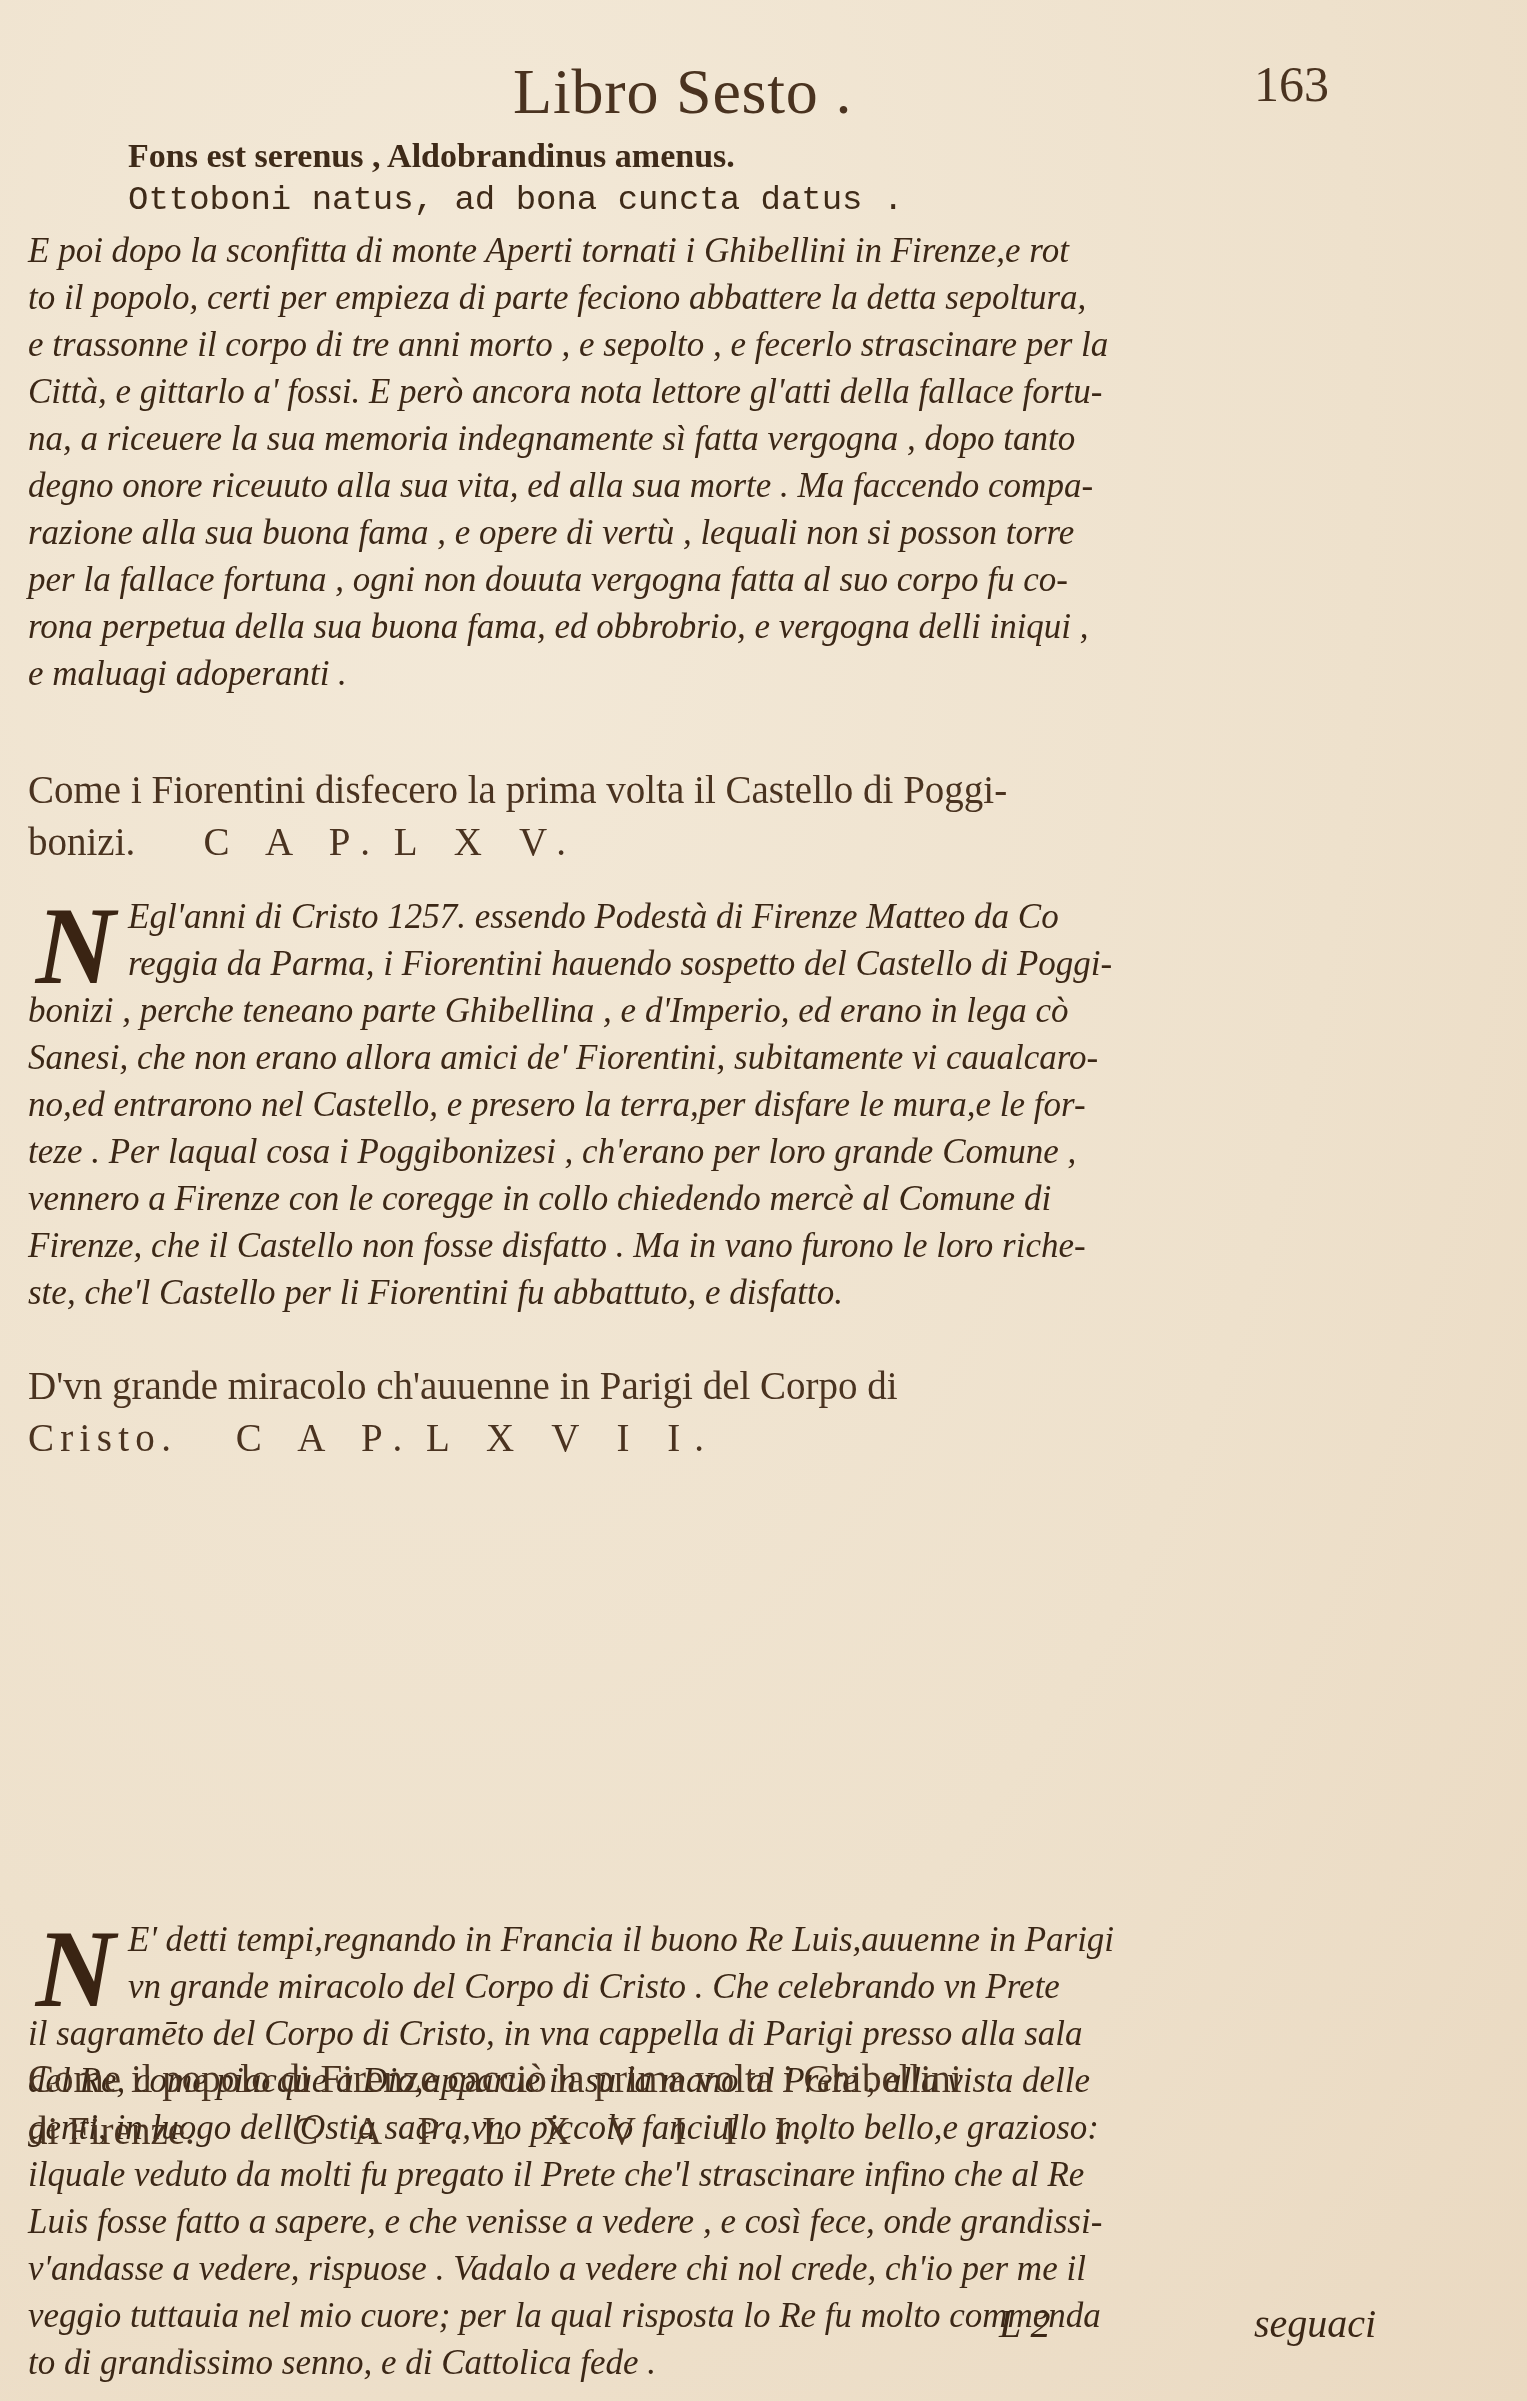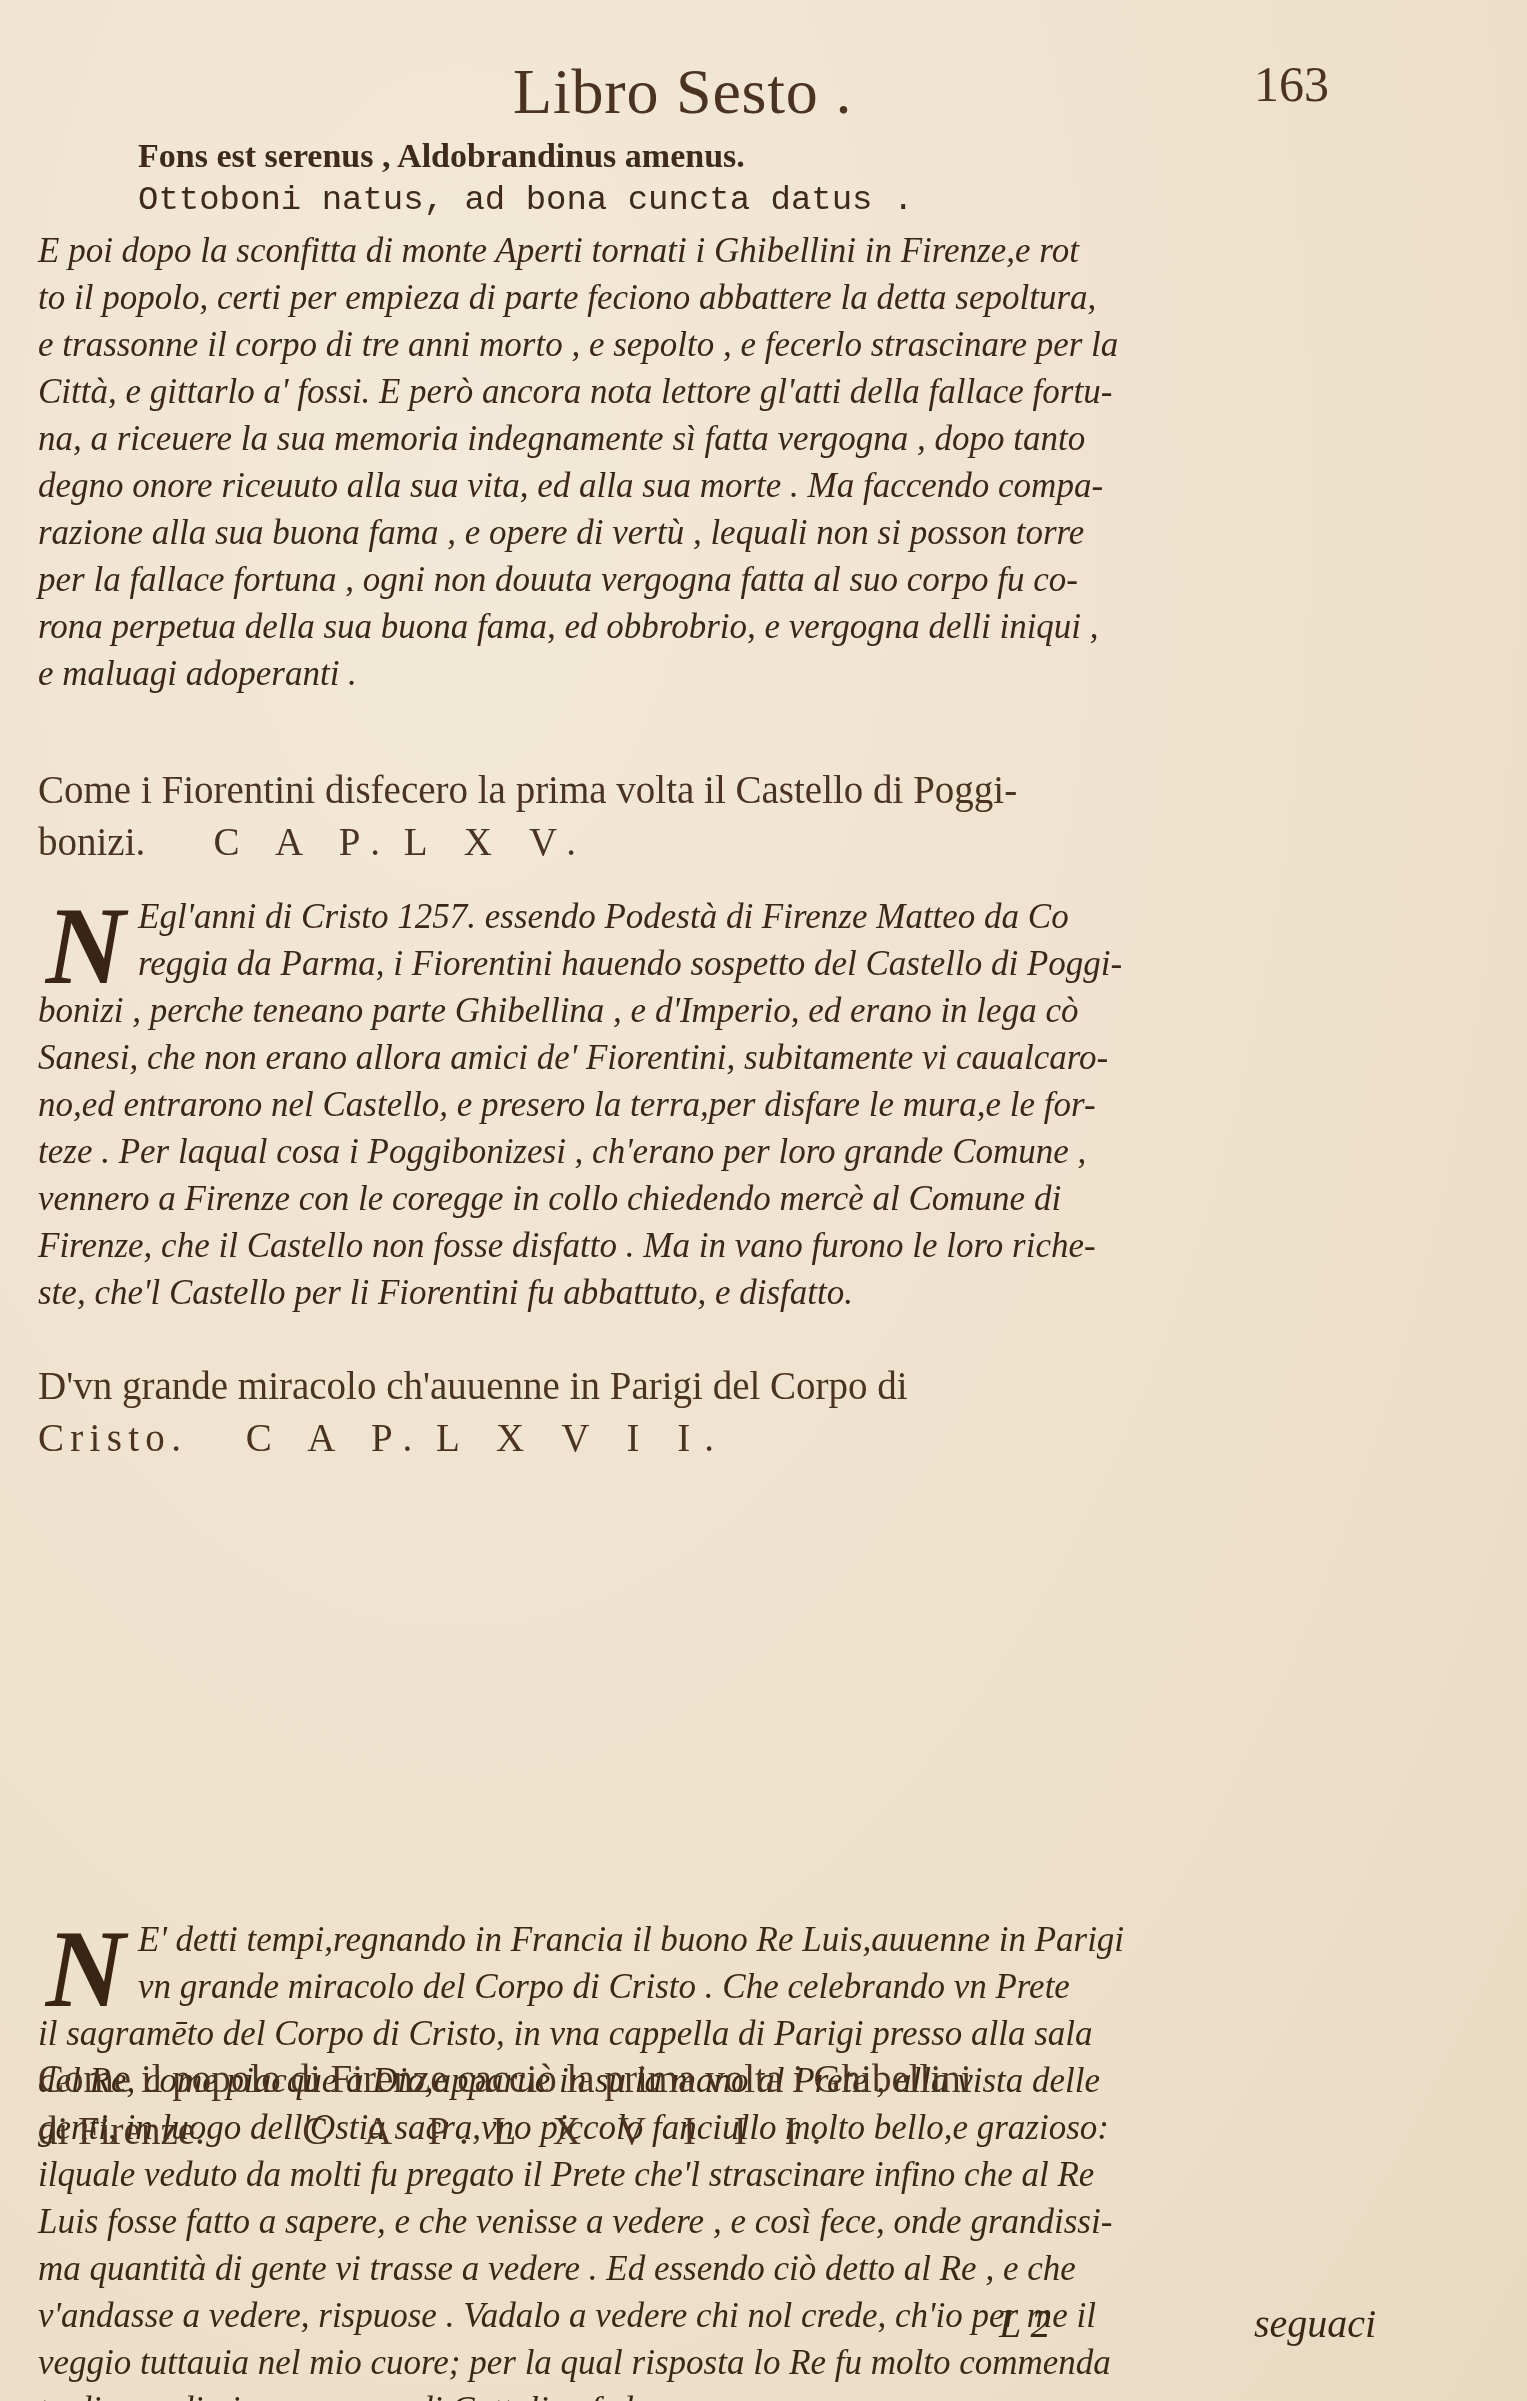--- a/index.html
+++ b/index.html
@@ -16,21 +16,21 @@
   .header { position: absolute; top: 55px; left: 0; width: 1212px; height: 86px; }
   .running-title {
     position: absolute; left: 513px; top: 0;
     font-family: "Liberation Serif", serif; font-size: 64px; letter-spacing: 0.8px;
     color: #4a3320;
   }
   .folio {
     position: absolute; left: 1254px; top: 0;
     font-family: "Liberation Serif", serif; font-size: 50px; color: #4a3320;
   }
-  .col { position: absolute; left: 38px; width: 1325px; }
+  .col { position: absolute; left: 28px; width: 1325px; }
   .verse {
     font-family: "Liberation Serif", serif; font-size: 34px; line-height: 45px;
     color: #3e2a18;
   }
   .verse .l1 { padding-left: 100px; font-weight: bold; }
   .verse .l2 { padding-left: 100px; font-family: Liberation Mono, monospace; }
   .ital {
     font-family: "Liberation Serif", serif; font-style: italic;
     font-size: 35px; line-height: 47px; color: #3b2716;
     text-align: justify; text-align-last: left;
@@ -116,21 +116,20 @@
 
   <div class="col ital para" style="top:1493px;">
     <div class="dropcap">N</div>
     <span class="line ind">E' detti tempi,regnando in Francia il buono Re Luis,auuenne in Parigi</span>
     <span class="line ind">vn grande miracolo del Corpo di Cristo . Che celebrando vn Prete</span>
     <span class="line">il sagramēto del Corpo di Cristo, in vna cappella di Parigi presso alla sala</span>
     <span class="line">del Re, come piacque a Dio,apparue in su la mano al Prete , alla vista delle</span>
     <span class="line">genti, in luogo dell'Ostia sacra,vno piccolo fanciullo molto bello,e grazioso:</span>
     <span class="line">ilquale veduto da molti fu pregato il Prete che'l strascinare infino che al Re</span>
     <span class="line">Luis fosse fatto a sapere, e che venisse a vedere , e così fece, onde grandissi-</span>
-    <span class="line">ma quantità di gente vi trasse a vedere . Ed essendo ciò detto al Re , e che</span>
     <span class="line">v'andasse a vedere, rispuose . Vadalo a vedere chi nol crede, ch'io per me il</span>
     <span class="line">veggio tuttauia nel mio cuore; per la qual risposta lo Re fu molto commenda</span>
     <span class="line">to di grandissimo senno, e di Cattolica fede .</span>
   </div>
 
   <div class="col chap-head" style="top:2053px;">
     <div>Come il popolo di Firenze cacciò la prima volta i Ghibellini</div>
     <div>
       <span>di Firenze.</span>
       &nbsp;&nbsp;&nbsp;&nbsp;&nbsp;&nbsp;&nbsp;&nbsp;

